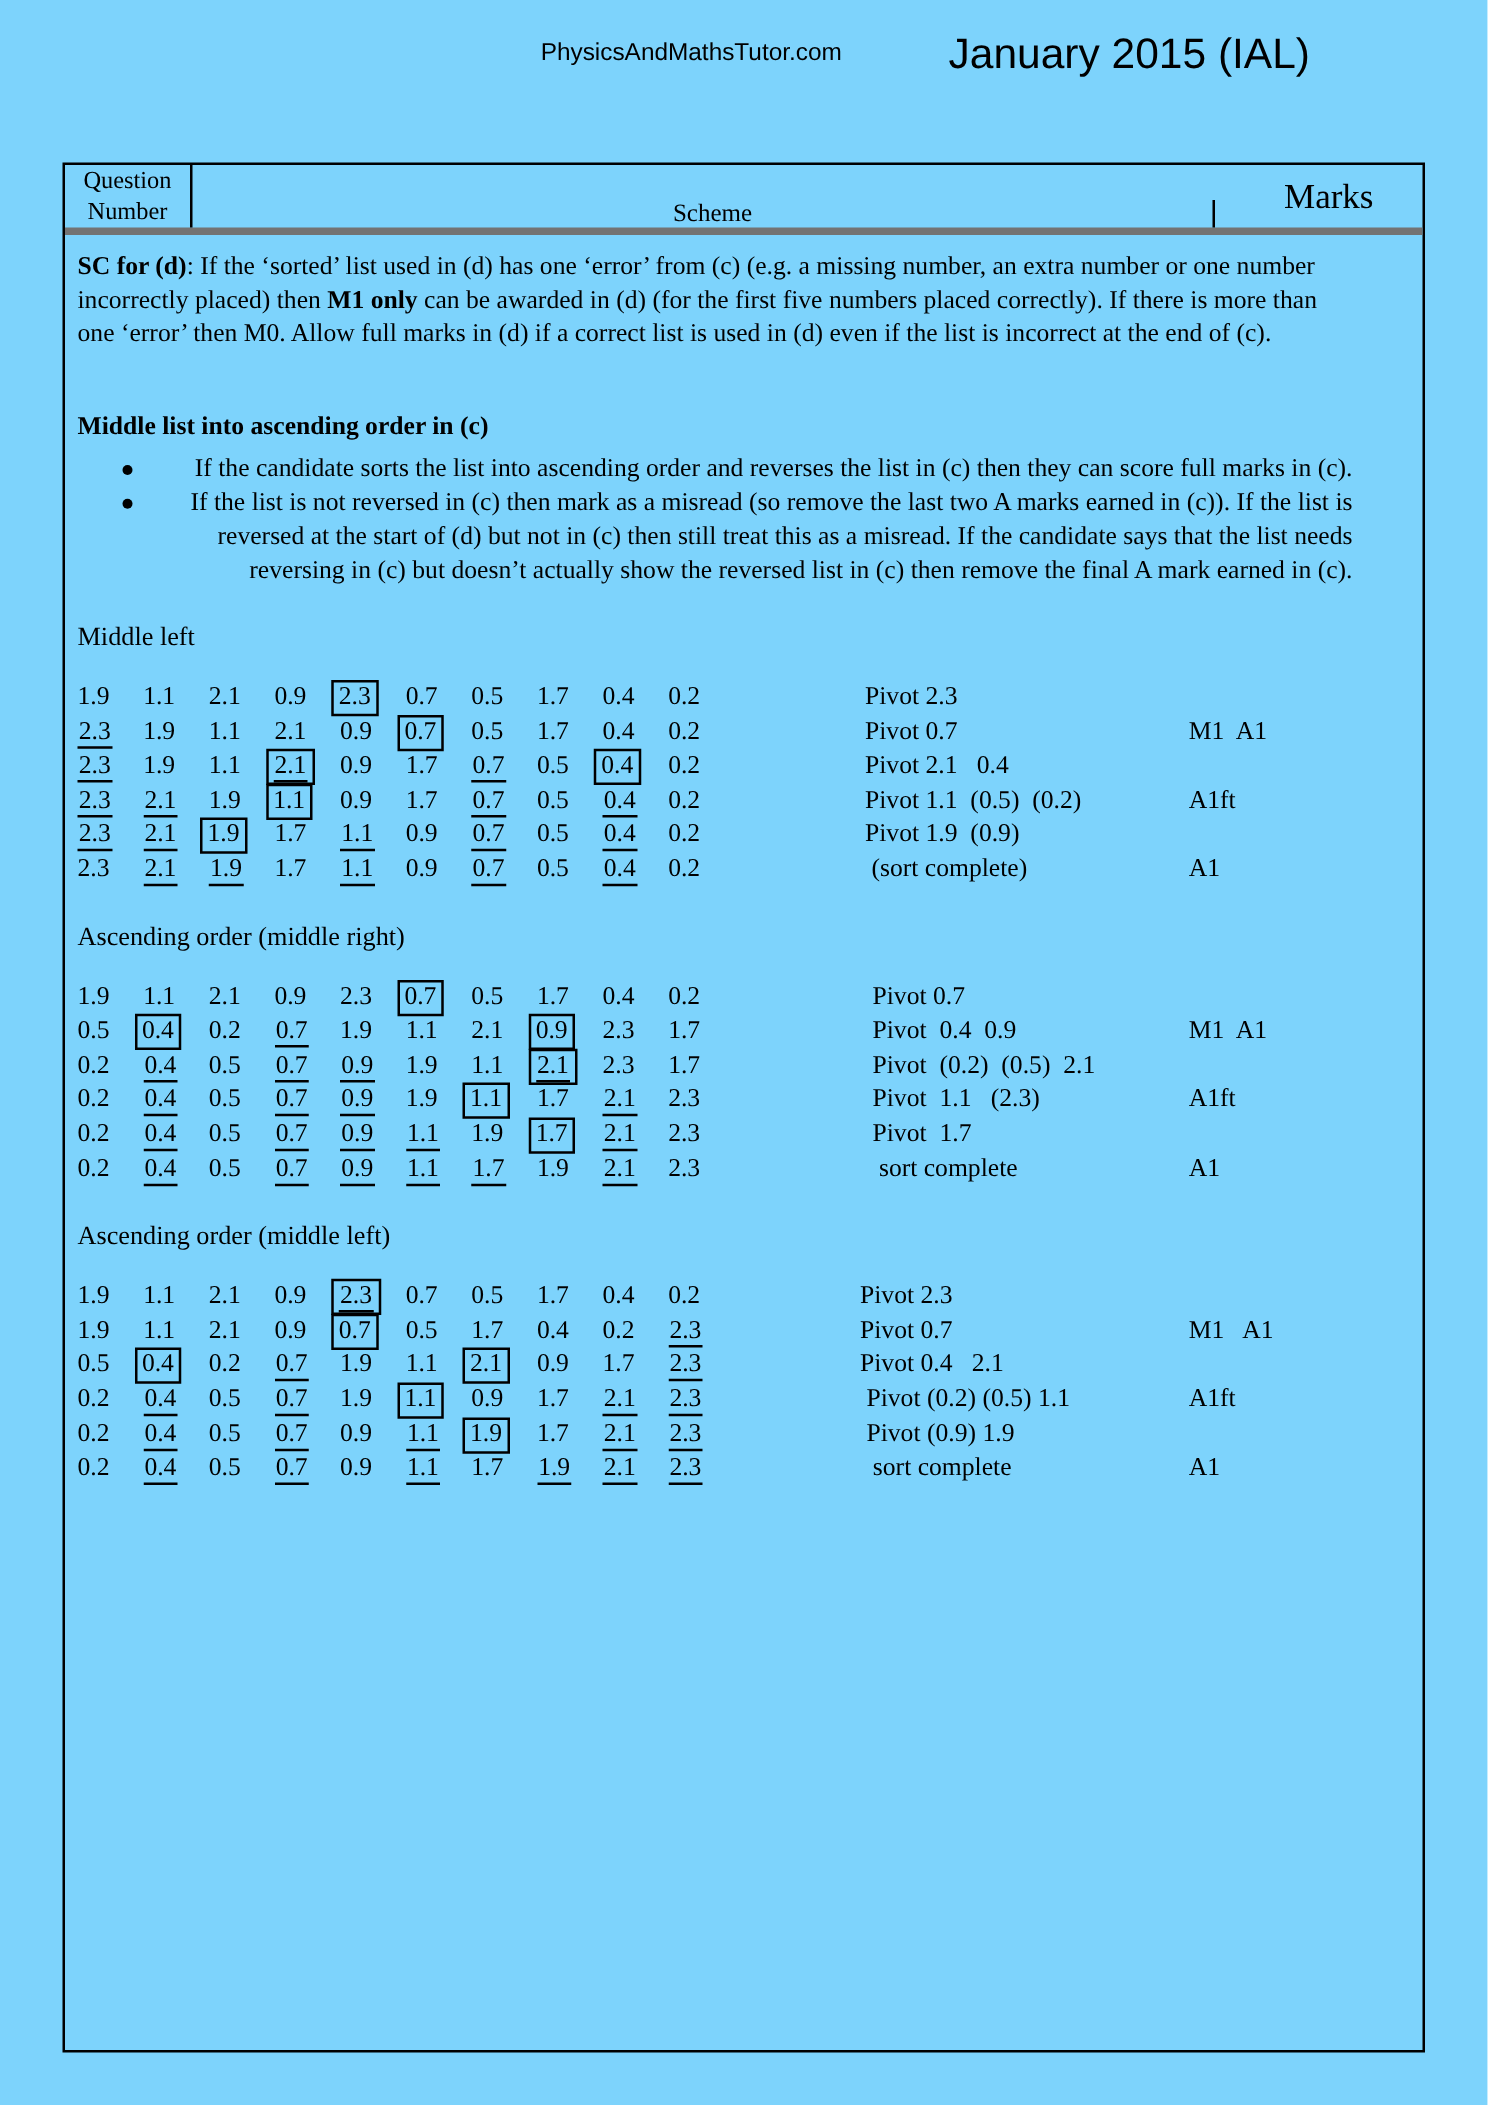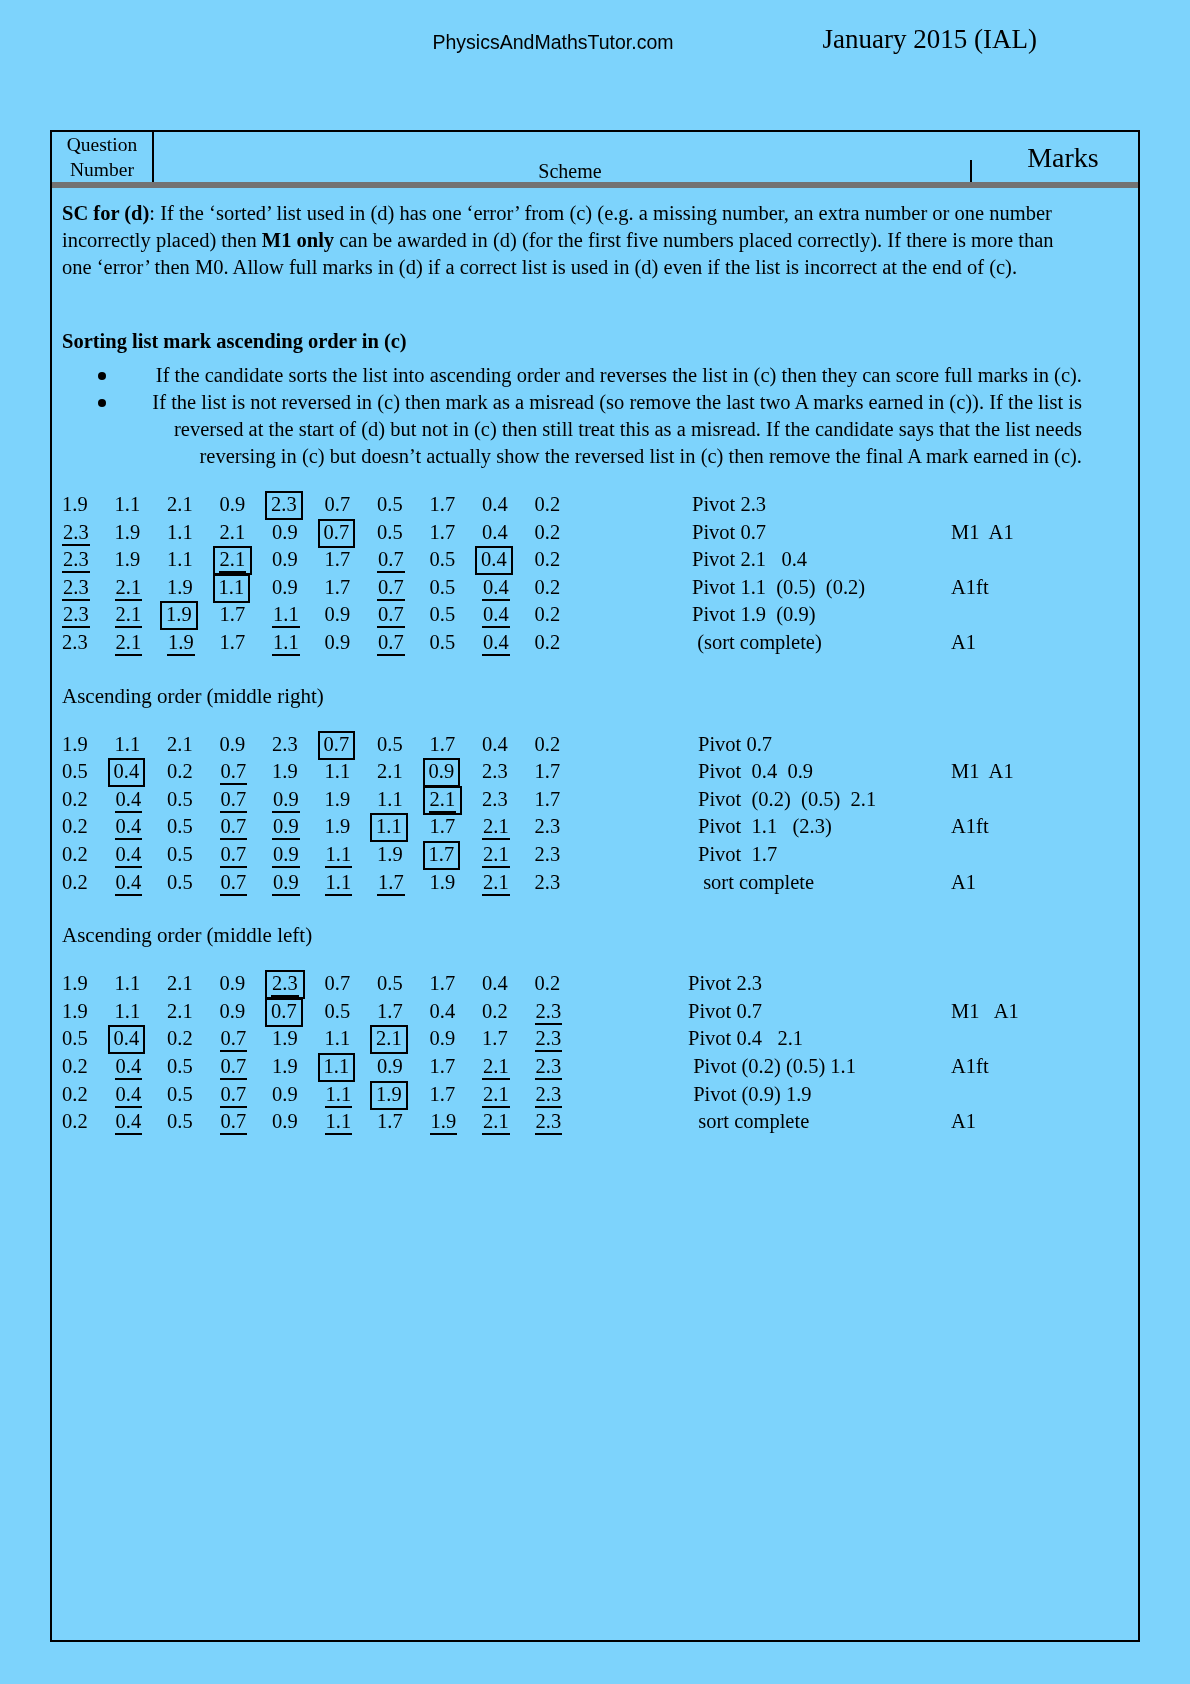--- a/index.html
+++ b/index.html
@@ -8,22 +8,22 @@
     position:relative; width:1190px; height:1684px; background:#7dd3fc;
     font-family:"Liberation Serif", serif; color:#000;
   }
   
   .top-header { position:absolute; top:0; left:0; width:100%; height:80px; }
   .site-label {
     position:absolute; top:31px; left:0; width:1106px; text-align:center;
     font-family:"Liberation Sans", sans-serif; font-size:19.5px;
   }
   .session-label {
-    position:absolute; top:24px; right:153px;
-    font-family:Liberation Serif, serif; font-size:27px;
+    position:absolute; top:24px; right:142px;
+    font-family:Liberation Sans, sans-serif; font-size:34px;
   }
   
   .scheme-table {
     position:absolute; left:50px; top:130px; width:1090px; height:1512px;
     border:2px solid #000;
   }
   .thead { display:flex; height:56px; border-bottom:6px solid #737373;gap:16px; }
   .th { display:flex; align-items:center; justify-content:center; text-align:center;
         font-size:19.5px; line-height:25px; }
   .th-qn { width:102px; border-right:2px solid #000; }
@@ -69,33 +69,34 @@
         </div>
       </div>
       <div class="th th-scheme">Scheme</div>
       <div class="th th-marks">Marks</div>
     </div>
 
     <div class="tbody">
 
       <p class="sc-note"><span class="b">SC for (d)</span><span>: If the ‘sorted’ list used in (d) has one ‘error’ from (c) (e.g. a missing number, an extra number or one number incorrectly placed) then </span><span class="b">M1 only</span><span> can be awarded in (d) (for the first five numbers placed correctly). If there is more than one ‘error’ then M0. Allow full marks in (d) if a correct list is used in (d) even if the list is incorrect at the end of (c).</span></p>
 
-      <div class="sorting-heading">Sorting list mark ascending order in (c)</div>
+      <div class="sorting-heading">Middle list into ascending order in (c)</div>
 
       <div class="bullets">
         <div class="bullet-item">
           <span class="bullet-marker"></span>
           <span>If the candidate sorts the list into ascending order and reverses the list in (c) then they can score full marks in (c).</span>
         </div>
         <div class="bullet-item">
           <span class="bullet-marker"></span>
           <span>If the list is not reversed in (c) then mark as a misread (so remove the last two A marks earned in (c)). If the list is reversed at the start of (d) but not in (c) then still treat this as a misread. If the candidate says that the list needs reversing in (c) but doesn’t actually show the reversed list in (c) then remove the final A mark earned in (c).</span>
         </div>
       </div>
 
+      <div class="block-label">Middle left</div>
       <div class="sort-rows blk1">
           <div class="sort-row"><span class="num-cell"><span>1.9</span></span><span class="num-cell"><span>1.1</span></span><span class="num-cell"><span>2.1</span></span><span class="num-cell"><span>0.9</span></span><span class="num-cell"><span class="box"><span>2.3</span></span></span><span class="num-cell"><span>0.7</span></span><span class="num-cell"><span>0.5</span></span><span class="num-cell"><span>1.7</span></span><span class="num-cell"><span>0.4</span></span><span class="num-cell"><span>0.2</span></span><span class="pivot">Pivot 2.3</span></div>
           <div class="sort-row"><span class="num-cell"><span class="u">2.3</span></span><span class="num-cell"><span>1.9</span></span><span class="num-cell"><span>1.1</span></span><span class="num-cell"><span>2.1</span></span><span class="num-cell"><span>0.9</span></span><span class="num-cell"><span class="box"><span>0.7</span></span></span><span class="num-cell"><span>0.5</span></span><span class="num-cell"><span>1.7</span></span><span class="num-cell"><span>0.4</span></span><span class="num-cell"><span>0.2</span></span><span class="pivot">Pivot 0.7</span><span class="mark">M1  A1</span></div>
           <div class="sort-row"><span class="num-cell"><span class="u">2.3</span></span><span class="num-cell"><span>1.9</span></span><span class="num-cell"><span>1.1</span></span><span class="num-cell"><span class="box"><span class="u">2.1</span></span></span><span class="num-cell"><span>0.9</span></span><span class="num-cell"><span>1.7</span></span><span class="num-cell"><span class="u">0.7</span></span><span class="num-cell"><span>0.5</span></span><span class="num-cell"><span class="box"><span>0.4</span></span></span><span class="num-cell"><span>0.2</span></span><span class="pivot">Pivot 2.1   0.4</span></div>
           <div class="sort-row"><span class="num-cell"><span class="u">2.3</span></span><span class="num-cell"><span class="u">2.1</span></span><span class="num-cell"><span>1.9</span></span><span class="num-cell"><span class="box"><span>1.1</span></span></span><span class="num-cell"><span>0.9</span></span><span class="num-cell"><span>1.7</span></span><span class="num-cell"><span class="u">0.7</span></span><span class="num-cell"><span>0.5</span></span><span class="num-cell"><span class="u">0.4</span></span><span class="num-cell"><span>0.2</span></span><span class="pivot">Pivot 1.1  (0.5)  (0.2)</span><span class="mark">A1ft</span></div>
           <div class="sort-row"><span class="num-cell"><span class="u">2.3</span></span><span class="num-cell"><span class="u">2.1</span></span><span class="num-cell"><span class="box"><span>1.9</span></span></span><span class="num-cell"><span>1.7</span></span><span class="num-cell"><span class="u">1.1</span></span><span class="num-cell"><span>0.9</span></span><span class="num-cell"><span class="u">0.7</span></span><span class="num-cell"><span>0.5</span></span><span class="num-cell"><span class="u">0.4</span></span><span class="num-cell"><span>0.2</span></span><span class="pivot">Pivot 1.9  (0.9)</span></div>
           <div class="sort-row"><span class="num-cell"><span>2.3</span></span><span class="num-cell"><span class="u">2.1</span></span><span class="num-cell"><span class="u">1.9</span></span><span class="num-cell"><span>1.7</span></span><span class="num-cell"><span class="u">1.1</span></span><span class="num-cell"><span>0.9</span></span><span class="num-cell"><span class="u">0.7</span></span><span class="num-cell"><span>0.5</span></span><span class="num-cell"><span class="u">0.4</span></span><span class="num-cell"><span>0.2</span></span><span class="pivot"> (sort complete)</span><span class="mark">A1</span></div>
         </div>
 
       <div class="block-label">Ascending order (middle right)</div>

